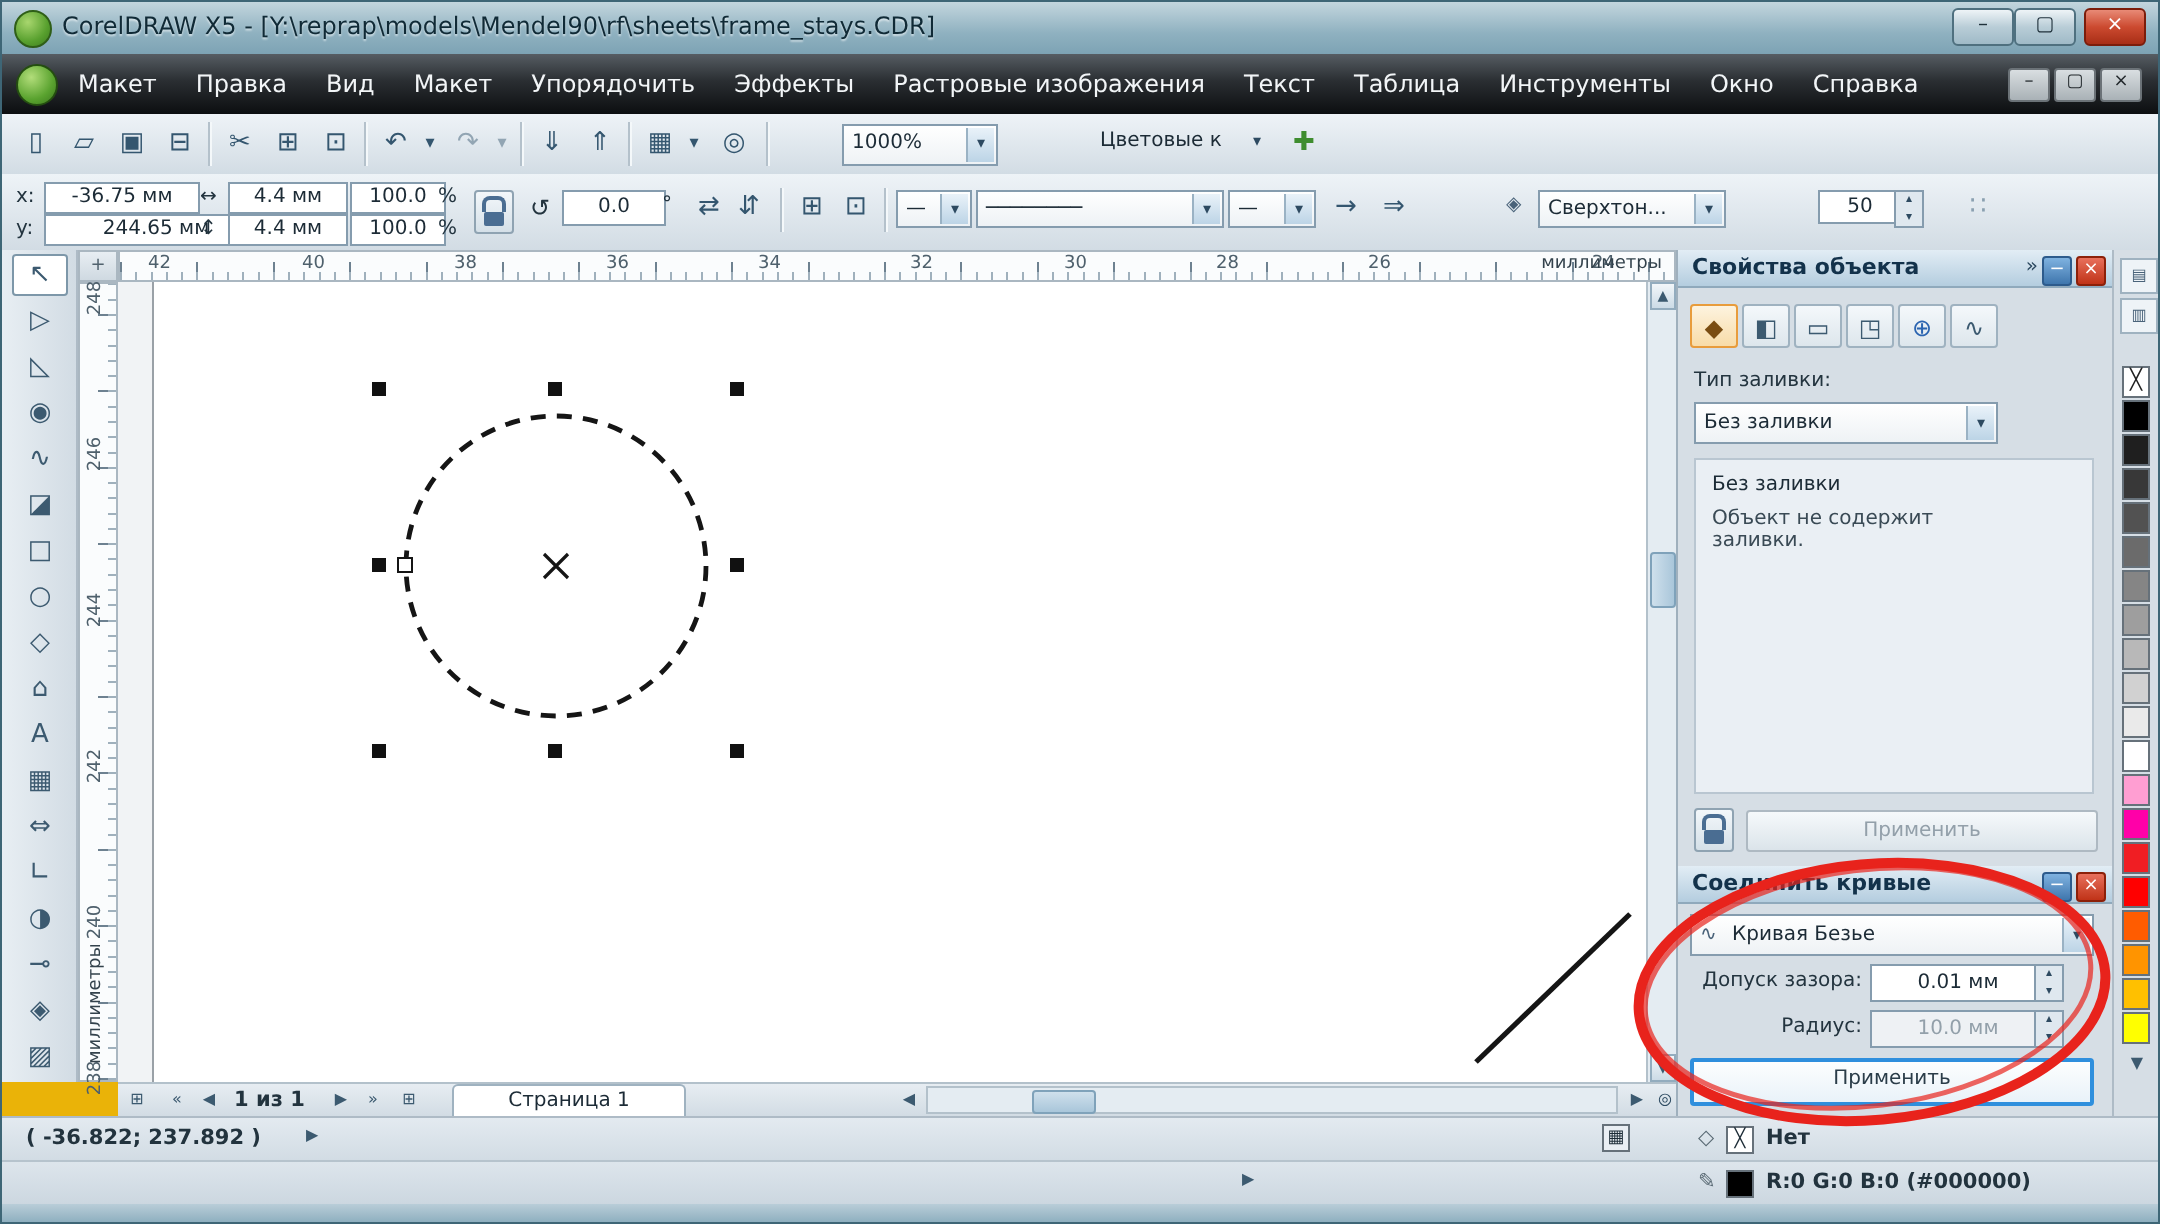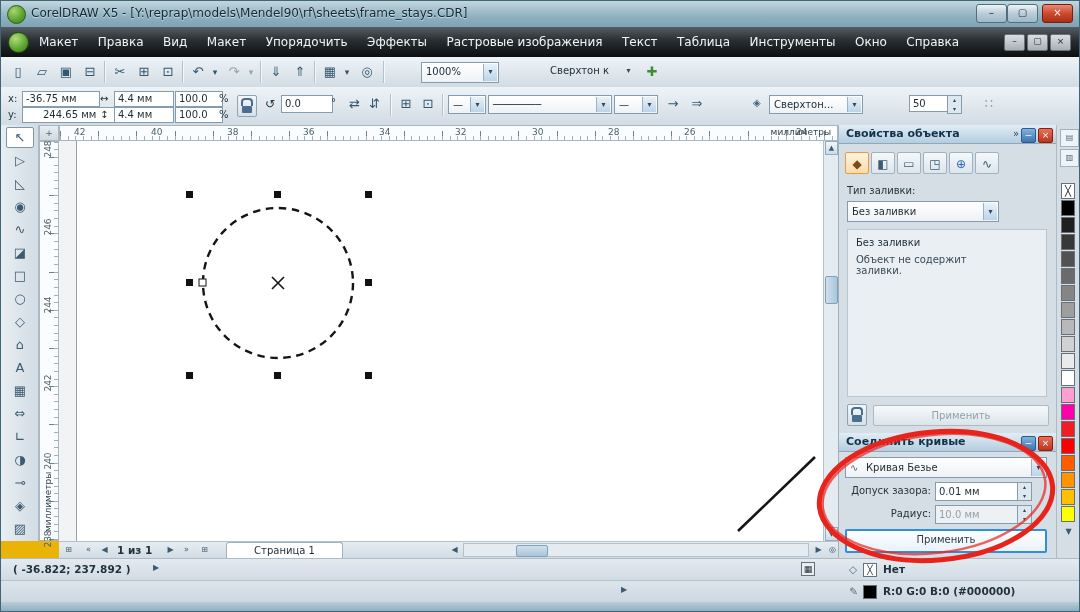--- a/index.html
+++ b/index.html
@@ -23,21 +23,21 @@
   .menu-item{display:inline-block;padding:0 8px;line-height:30px;color:#f2f5f7;font-size:12px;}
   #menu-items{position:absolute;left:30px;top:0;white-space:nowrap;}
   .docbtn{position:absolute;top:7px;width:19px;height:15px;border:1px solid #6b7277;border-radius:2px;
     background:linear-gradient(#d9dee1,#a9b1b6);text-align:center;line-height:13px;font-size:9px;color:#23292d;}
   
   .bar{position:absolute;left:0;width:1080px;background:linear-gradient(#eef3f7,#d2dce4);border-bottom:1px solid #aebbc6;}
   .ib{position:absolute;width:22px;height:22px;border-radius:2px;text-align:center;line-height:22px;
       font-size:13px;color:#34566f;}
   .ib.sm{width:14px;font-size:9px;}
   .vsep{position:absolute;top:4px;width:1px;height:22px;background:#b4c1cb;box-shadow:1px 0 0 #f4f8fa;}
-  .fld{position:absolute;background:#fff;border:1px solid #859cae;font-size:10px;padding:0 3px;white-space:nowrap;overflow:hidden;}
+  .fld{position:absolute;background:#fff;border:1px solid #859cae;font-size:10px;padding:0 3px;white-space:nowrap;overflow:hidden;text-align:center;}
   .cmb{position:absolute;background:linear-gradient(#fff,#eef2f5);border:1px solid #859cae;font-size:10px;white-space:nowrap;}
   .cmb .txt{position:absolute;left:4px;top:0;line-height:17px;}
   .cmb .arr{position:absolute;right:1px;top:1px;bottom:1px;width:13px;background:linear-gradient(#e9f2f9,#bcd4e6);
             border-left:1px solid #9ab2c4;text-align:center;line-height:15px;font-size:8px;color:#2d4a61;}
   .lbl{position:absolute;font-size:10px;color:#23343f;white-space:nowrap;}
   .spin{position:absolute;width:13px;background:#dfe8ef;border:1px solid #859cae;}
   .spin span{display:block;height:50%;text-align:center;font-size:6px;line-height:8px;color:#2d4a61;}
   
   .lock{position:absolute;width:18px;height:20px;border:1px solid #8fa3b2;border-radius:2px;background:linear-gradient(#f3f7fa,#d5e0e8);}
   .lock .sh{width:8px;height:6px;border:2px solid #4a6d92;border-bottom:none;border-radius:4px 4px 0 0;margin:2px auto 0;}
@@ -153,21 +153,21 @@
     <div class="vsep" style="left:313px;"></div>
     <div class="ib" style="left:318px;top:4px;">▦</div>
     <div class="ib sm" style="left:339px;top:4px;">▾</div>
     <div class="ib" style="left:355px;top:4px;">◎</div>
     <div class="vsep" style="left:382px;"></div>
     <div class="cmb" style="left:420px;top:5px;width:76px;height:19px;">
       <span class="txt">1000%</span>
       <span class="arr">▾</span>
     </div>
     <div class="cmb" style="left:545px;top:5px;width:90px;height:19px;border:none;background:none;">
-      <span class="txt">Сверхтон к</span>
+      <span class="txt">Цветовые к</span>
       <span class="arr" style="background:none;border:none;">▾</span>
     </div>
     <div class="ib" style="left:640px;top:4px;color:#3f8d2f;">✚</div>
   </div>
 
   <div class="bar" style="top:86px;height:38px;">
     <span class="lbl" style="left:7px;top:6px;">x:</span>
     <div class="fld" style="left:21px;top:4px;width:70px;height:14px;line-height:14px;">-36.75 мм</div>
     <span class="lbl" style="left:7px;top:22px;">y:</span>
     <div class="fld" style="left:21px;top:20px;width:70px;height:14px;line-height:14px;padding-left:20px;">244.65 мм</div>

